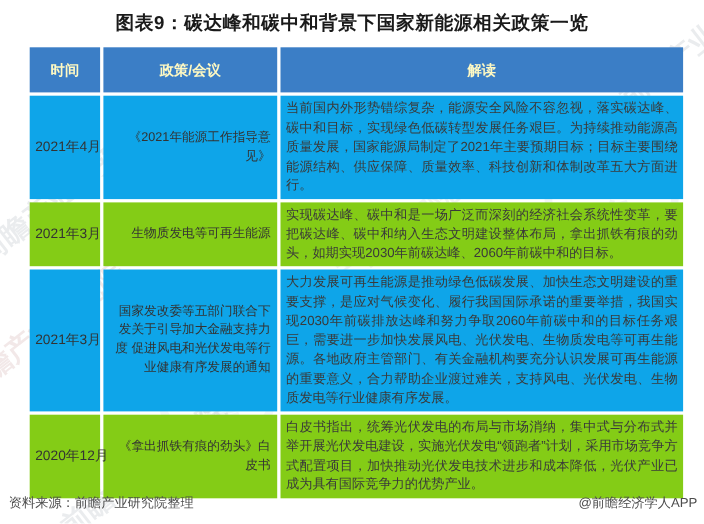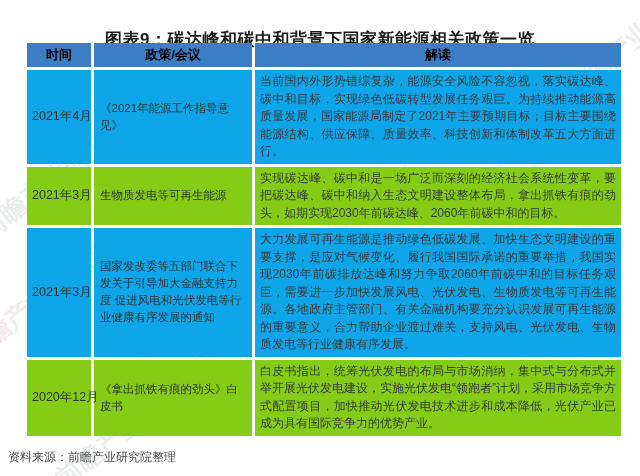--- a/index.html
+++ b/index.html
@@ -6,37 +6,36 @@
   body{
     width:640px;height:476px;position:relative;overflow:hidden;
     background:#ffffff;
     font-family:"Liberation Sans","DejaVu Sans",sans-serif;
     -webkit-font-smoothing:antialiased;
   }
   .title{
     position:absolute;top:9px;left:0;width:640px;
     text-align:center;font-size:17px;font-weight:bold;color:#1a1a1a;
     letter-spacing:0.5px;
-    margin-top:19px;
   }
   table.policy-table{
     position:absolute;left:24px;top:40px;
     border-collapse:separate;border-spacing:3px;
     table-layout:fixed;width:600px;
   }
   col.c1{width:64px;}
   col.c2{width:158px;}
   col.c3{width:366px;}
   th{
-    background:#3b7ec6;color:#000000;font-size:13px;font-weight:bold;
-    height:24px;text-align:center;vertical-align:middle;padding:0;
+    background:#3b7ec6;color:#fef9c3;font-size:13px;font-weight:bold;
+    height:41px;text-align:center;vertical-align:middle;padding:0;
   }
   td{vertical-align:middle;color:#333333;padding:3px 5px;}
   td.time{font-size:12.5px;text-align:right;white-space:nowrap;}
-  td.policy{font-size:11.5px;text-align:left;line-height:17px;padding:3px 6px;}
+  td.policy{font-size:11.5px;text-align:right;line-height:17px;padding:3px 6px;}
   td.interp{font-size:12px;text-align:justify;line-height:17.5px;color:#3a3a3a;}
   tr.row-alt td{background:#84cc16;}
   tr.row-plain td{background:#0ea5e9;}
   .footer{
     position:absolute;top:449px;left:8px;right:6px;
     display:flex;justify-content:space-between;align-items:flex-start;
     font-size:12px;color:#4d4d4d;
   }
   
   .wm{
@@ -103,13 +102,14 @@
     <tr class="row-alt">
       <td class="time">2020年12月</td>
       <td class="policy">《拿出抓铁有痕的劲头》白皮书</td>
       <td class="interp">白皮书指出，统筹光伏发电的布局与市场消纳，集中式与分布式并举开展光伏发电建设，实施光伏发电“领跑者”计划，采用市场竞争方式配置项目，加快推动光伏发电技术进步和成本降低，光伏产业已成为具有国际竞争力的优势产业。</td>
     </tr>
   </tbody>
 </table>
 
 <div class="footer">
   <span>资料来源：前瞻产业研究院整理</span>
+  <span>@前瞻经济学人APP</span>
 </div>
 
 </body></html>

